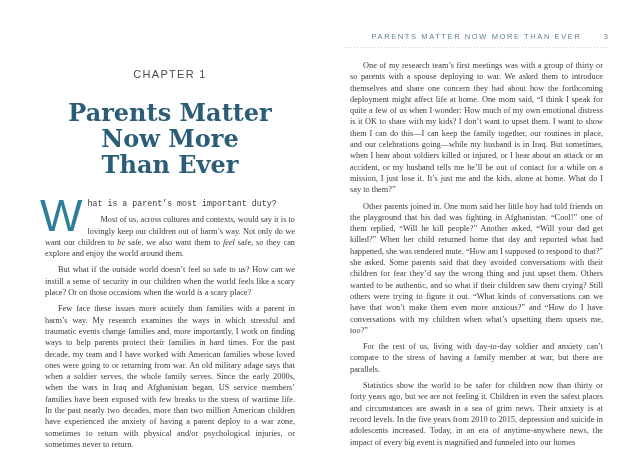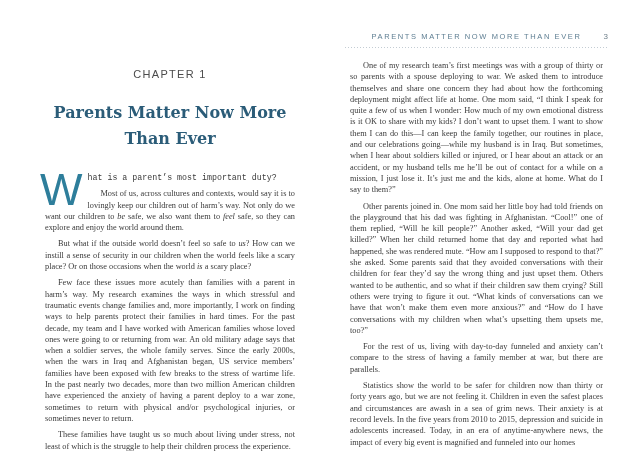--- a/index.html
+++ b/index.html
@@ -21,21 +21,21 @@
     font-family: "Liberation Sans", sans-serif;
     font-size: 11px;
     letter-spacing: 1.3px;
     color: #4c4c4c;
   }
   .chapter-title {
     margin: 20px 0 0 0;
     text-align: center;
     font-family: "DejaVu Serif", serif;
     font-weight: 700;
-    font-size: 16px;
+    font-size: 24px;
     line-height: 26px;
     color: #2b5c78;
     white-space: pre-line;
   }
 
   
   .body-text {
     font-size: 8.3px;
     line-height: 11.3px;
     text-align: justify;
@@ -98,18 +98,18 @@
 
   <div class="page-right">
     <div class="running-header">
       <span>PARENTS MATTER NOW MORE THAN EVER</span>
       <span class="page-number">3</span>
       <span class="header-rule"></span>
     </div>
     <div class="body-text right-body">
         <p>One of my research team’s first meetings was with a group of thirty or so parents with a spouse deploying to war. We asked them to introduce themselves and share one concern they had about how the forthcoming deployment might affect life at home. One mom said, “I think I speak for quite a few of us when I wonder: How much of my own emotional distress is it OK to share with my kids? I don’t want to upset them. I want to show them I can do this—I can keep the family together, our routines in place, and our celebrations going—while my husband is in Iraq. But sometimes, when I hear about soldiers killed or injured, or I hear about an attack or an accident, or my husband tells me he’ll be out of contact for a while on a mission, I just lose it. It’s just me and the kids, alone at home. What do I say to them?”</p>
         <p>Other parents joined in. One mom said her little boy had told friends on the playground that his dad was fighting in Afghanistan. “Cool!” one of them replied, “Will he kill people?” Another asked, “Will your dad get killed?” When her child returned home that day and reported what had happened, she was rendered mute. “How am I supposed to respond to that?” she asked. Some parents said that they avoided conversations with their children for fear they’d say the wrong thing and just upset them. Others wanted to be authentic, and so what if their children saw them crying? Still others were trying to figure it out. “What kinds of conversations can we have that won’t make them even more anxious?” and “How do I have conversations with my children when what’s upsetting them upsets me, too?”</p>
-        <p>For the rest of us, living with day-to-day funneled and anxiety can’t compare to the stress of having a family member at war, but there are parallels.</p>
+        <p>For the rest of us, living with day-to-day soldier and anxiety can’t compare to the stress of having a family member at war, but there are parallels.</p>
         <p>Statistics show the world to be safer for children now than thirty or forty years ago, but we are not feeling it. Children in even the safest places and circumstances are awash in a sea of grim news. Their anxiety is at record levels. In the five years from 2010 to 2015, depression and suicide in adolescents increased. Today, in an era of anytime-anywhere news, the impact of every big event is magnified and funneled into our homes</p>
       </div>
   </div>
 
 </div>
 
 </body></html>

